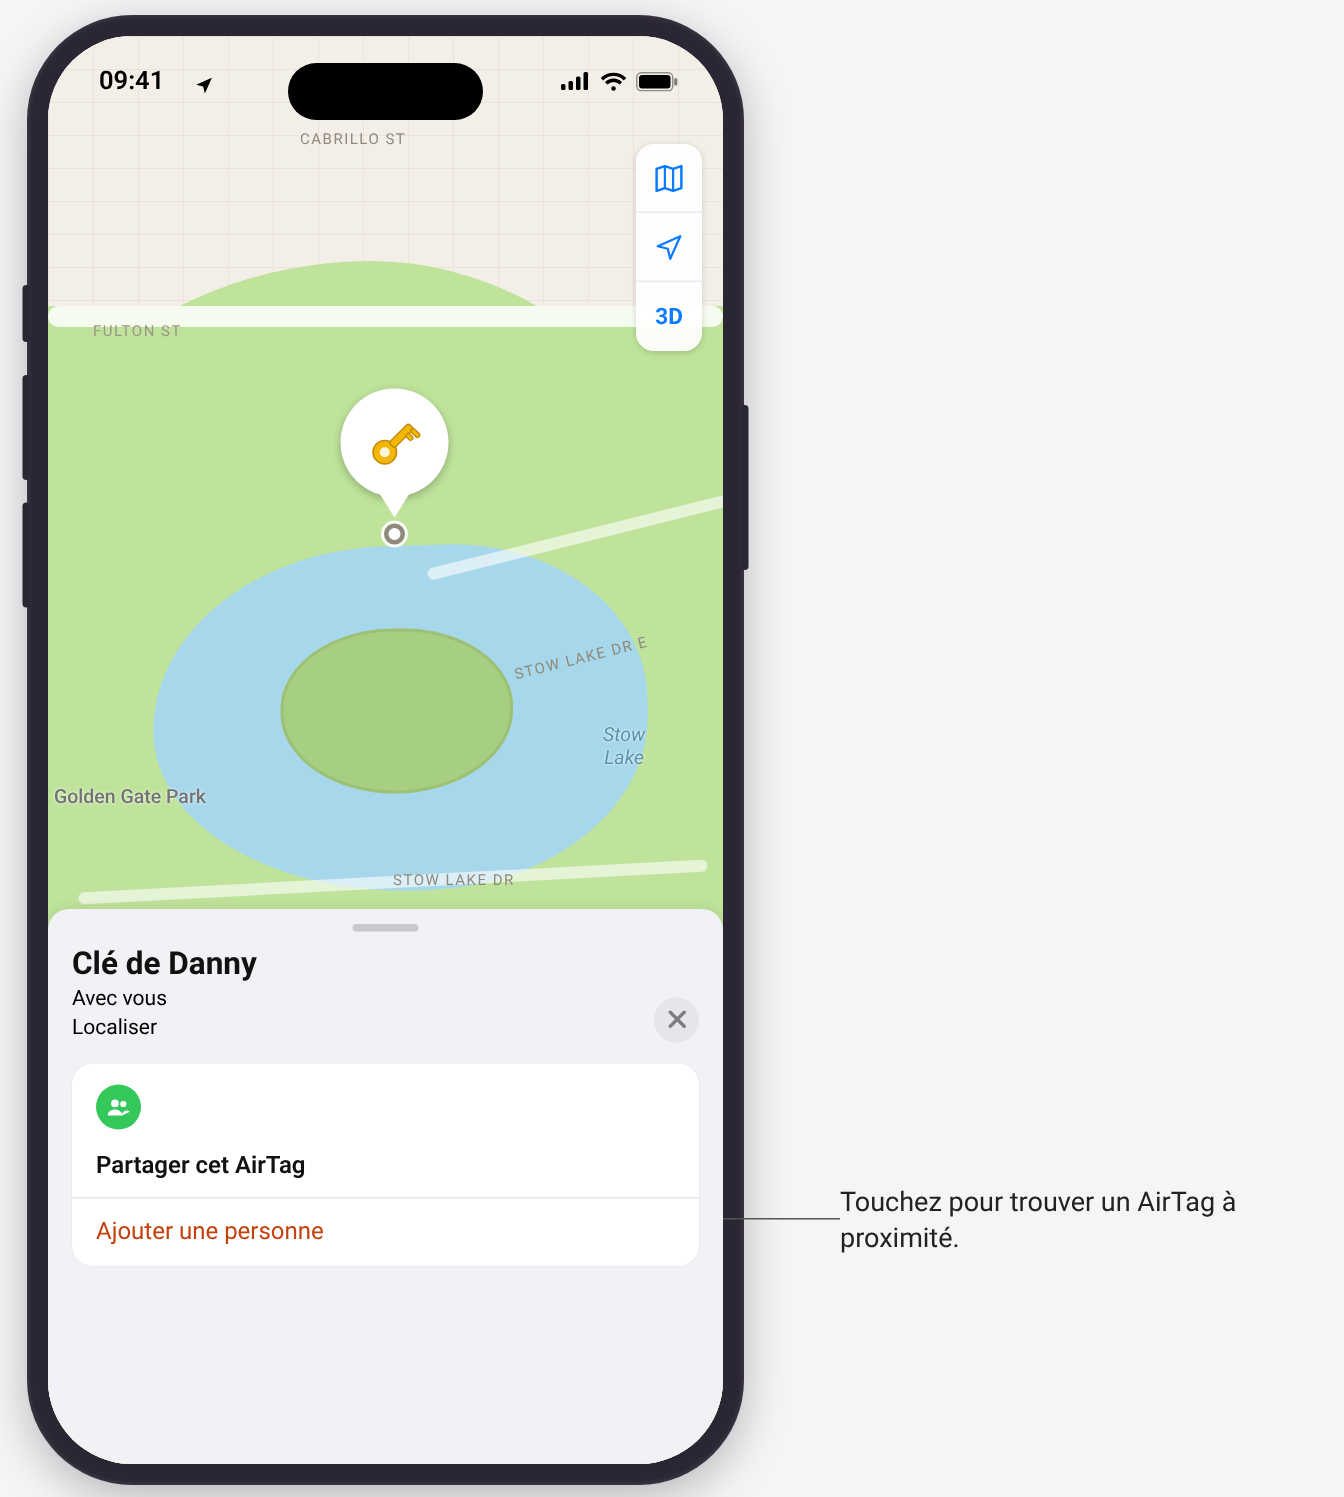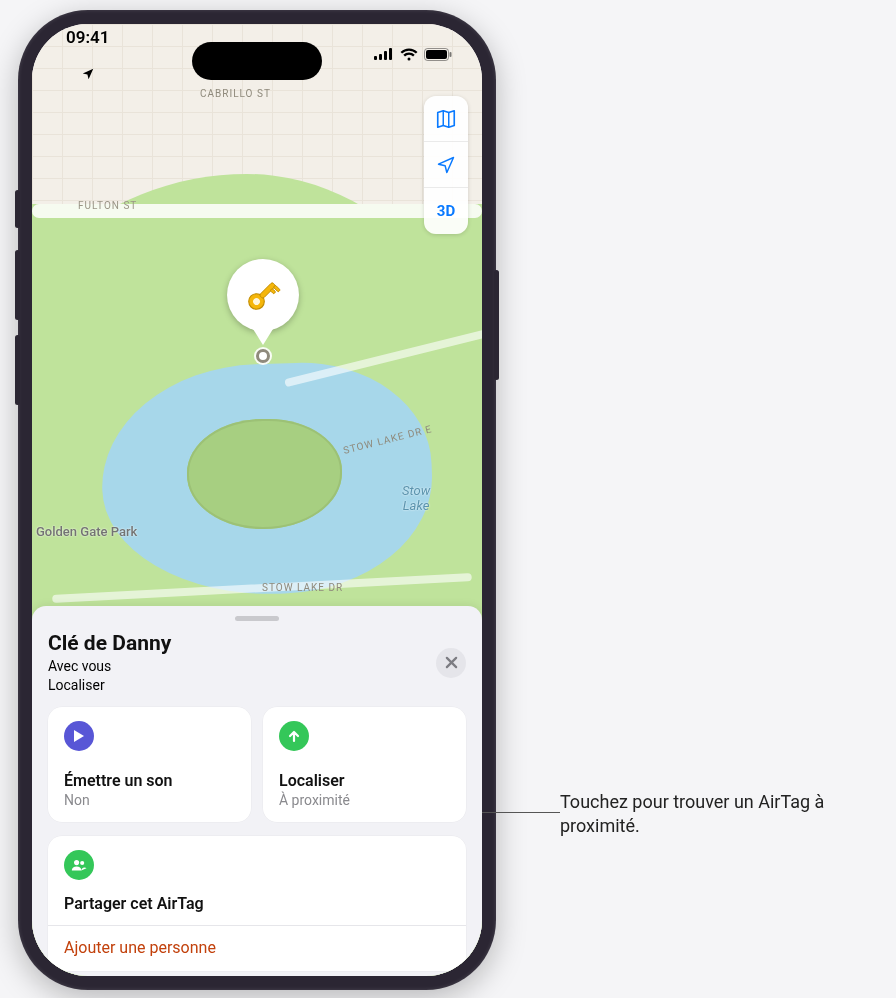--- a/index.html
+++ b/index.html
@@ -62,21 +62,21 @@
     height: 60px;
     display: flex;
     align-items: center;
     justify-content: space-between;
     padding: 0 30px 0 34px;
     z-index: 40;
     font-weight: 600;
     font-size: 17px;
     color: #000;
   }
-  .status-left { display:flex; align-items:center; gap:20px;flex-direction:column; }
+  .status-left { display:flex; align-items:flex-end; gap:20px; }
   .status-right { display:flex; align-items:center; gap:6px; }
   .status-right svg { display:block; }
   .map {
     position: absolute;
     top: 0; left: 0; right: 0; bottom: 0;
     background: #f3efe8;
   }
   .park {
     position: absolute;
     left: -60px; top: 150px; right: -40px; bottom: -80px;
@@ -116,21 +116,21 @@
   .road-stowdr-e{ left:250px; top:330px; width:210px; height:8px; transform: rotate(-14deg); background: rgba(255,255,255,0.6);}
   .map-label {
     position: absolute;
     font-size: 10px;
     letter-spacing: 1px;
     color: #8f8a7c;
     text-transform: uppercase;
     white-space: nowrap;
   }
   .ml-cabrillo { left: 168px; top: 64px; }
-  .ml-fulton { left: 30px; top: 176px; color:#9a9586;margin-left:16px; }
+  .ml-fulton { left: 30px; top: 192px; color:#9a9586; }
   .ml-stowdr { left: 230px; top: 558px; }
   .ml-stowdre { left: 310px; top: 410px; transform: rotate(-14deg); }
   .poi-label {
     position:absolute;
     font-size: 13px;
     color:#737373;
     text-shadow: 0 0 2px #fff;
   }
   .poi-park { left: 4px; top: 500px; font-weight:500; }
   .poi-lake { left: 370px; top: 460px; font-style: italic; color:#5a93ad; text-align:center; line-height:1.15; }
@@ -183,21 +183,21 @@
     background: #f2f2f6;
     border-top-left-radius: 14px;
     border-top-right-radius: 14px;
     z-index: 35;
     padding: 10px 16px 0 16px;
     box-shadow: 0 -1px 8px rgba(0,0,0,0.08);
   }
   .grabber {
     width: 44px; height: 5px; border-radius: 3px; background: #c9c9cd; margin: 0 auto 10px;
   }
-  .sheet-header { display:flex; align-items:center; justify-content:space-between; margin-bottom: 12px;}
+  .sheet-header { display:flex; align-items:flex-end; justify-content:space-between; margin-bottom: 12px;}
   .sheet-title { font-size: 21px; font-weight: 700; color:#111; }
   .sheet-sub { font-size: 14px; color:#000000; line-height:1.35; margin-top:2px; }
   .close-btn {
     width: 30px; height: 30px; border-radius:50%;
     background:#e5e5ea; display:flex; align-items:center; justify-content:center;
     color:#7c7c82;
   }
   .card-row { display:flex; gap:12px; }
   .card {
     flex:1;
@@ -333,40 +333,20 @@
               <span>Localiser</span>
             </div>
           </div>
           <div class="close-btn">
             <svg width="13" height="13" viewBox="0 0 14 14">
                 <path d="M2 2l10 10M12 2L2 12" stroke="#7c7c82" stroke-width="2.4" stroke-linecap="round"></path>
               </svg>
           </div>
         </div>
 
-        <div class="card-row">
-          <div class="card">
-            <div class="card-icon purple">
-              <svg width="14" height="14" viewBox="0 0 12 14">
-                  <path d="M1 1l10 6-10 6z" fill="#fff"></path>
-                </svg>
-            </div>
-            <div class="card-title">Émettre un son</div>
-            <div class="card-sub">Non</div>
-          </div>
-          <div class="card">
-            <div class="card-icon green">
-              <svg width="14" height="14" viewBox="0 0 14 14">
-                  <path d="M7 12V3M3 7l4-4 4 4" fill="none" stroke="#fff" stroke-width="2.2" stroke-linecap="round" stroke-linejoin="round"></path>
-                </svg>
-            </div>
-            <div class="card-title">Localiser</div>
-            <div class="card-sub">À proximité</div>
-          </div>
-        </div>
 
         <div class="card card-full">
           <div class="card-icon green" style="margin-bottom:14px;">
             <svg width="16" height="14" viewBox="0 0 20 16">
                 <circle cx="7" cy="5" r="3.2" fill="#fff"></circle>
                 <circle cx="14" cy="5.5" r="2.6" fill="#fff"></circle>
                 <path d="M1 15c0-3 2.6-5 6-5s6 2 6 5" fill="#fff"></path>
                 <path d="M12.8 15c0-2.2 1.8-4 4-4 1 0 2 .4 2.6 1" fill="#fff"></path>
               </svg>
           </div>

